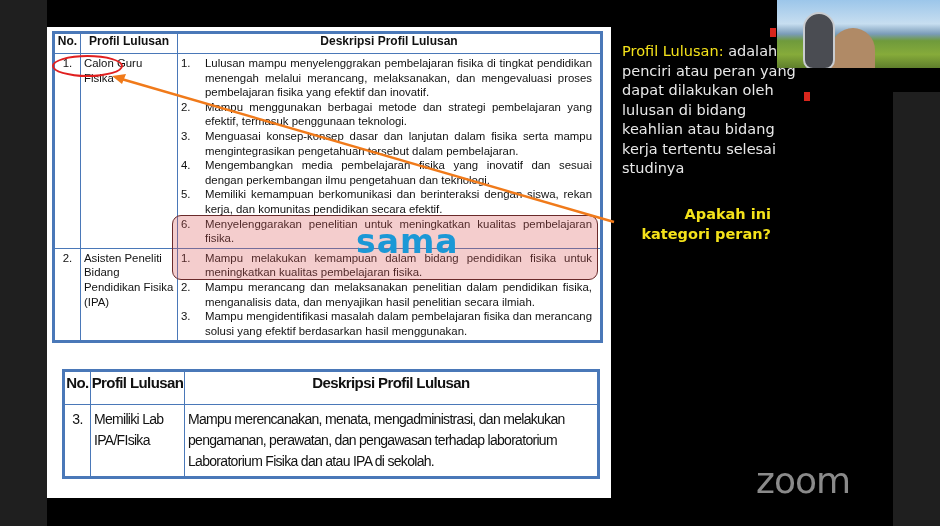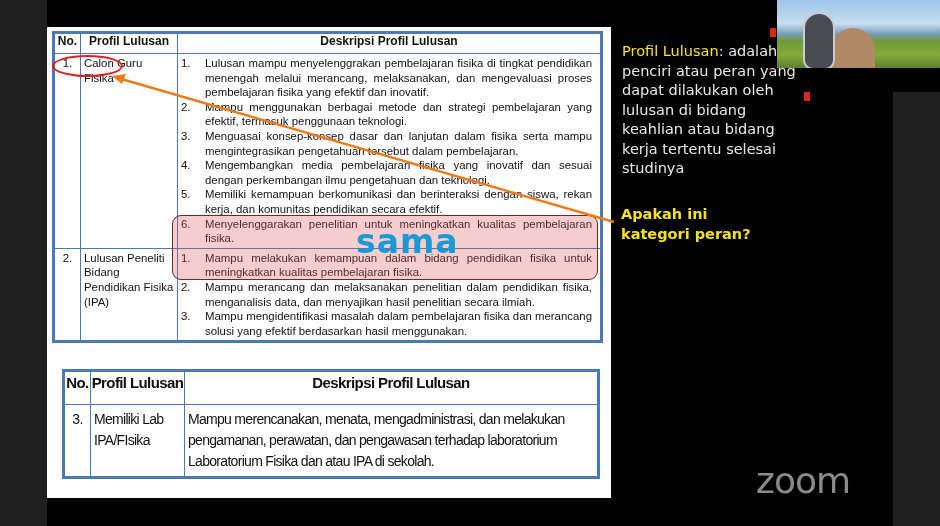--- a/index.html
+++ b/index.html
@@ -93,21 +93,21 @@
             </li>
           <li>
               <span class="num">6.</span>
               <span class="txt">Menyelenggarakan penelitian untuk meningkatkan kualitas pembelajaran fisika.</span>
             </li>
         </ol>
       </td>
     </tr>
     <tr>
       <td class="no">2.</td>
-      <td class="prof">Lulusan Peneliti Bidang Pendidikan Fisika (IPA)</td>
+      <td class="prof">Asisten Peneliti Bidang Pendidikan Fisika (IPA)</td>
       <td class="desc">
         <ol class="items">
           <li>
               <span class="num">1.</span>
               <span class="txt">Mampu melakukan kemampuan dalam bidang pendidikan fisika untuk meningkatkan kualitas pembelajaran fisika.</span>
             </li>
           <li>
               <span class="num">2.</span>
               <span class="txt">Mampu merancang dan melaksanakan penelitian dalam pendidikan fisika, menganalisis data, dan menyajikan hasil penelitian secara ilmiah.</span>
             </li>
@@ -147,21 +147,21 @@
   <polygon points="112,76 126,74 122,84" fill="#f07a1a"></polygon>
 </svg>
 
 <div class="red-sq" style="left:770px; top:28px;"></div>
 <div class="red-sq" style="left:804px; top:92px;"></div>
 
 <div class="def-text">
   <span class="kw">Profil Lulusan:</span><span> adalah penciri atau peran yang dapat dilakukan oleh lulusan di bidang keahlian atau bidang kerja tertentu selesai studinya</span>
 </div>
 
-<div class="question" style="width:150px;">Apakah ini kategori peran?</div>
+<div class="question" style="width:150px;text-align:right;">Apakah ini kategori peran?</div>
 
 <div class="video">
   <div class="person"></div>
   <div class="mask"></div>
   <div class="name">Jusman Mansy...</div>
 </div>
 
 <div class="zoom-logo">zoom</div>
 
 </body></html>

